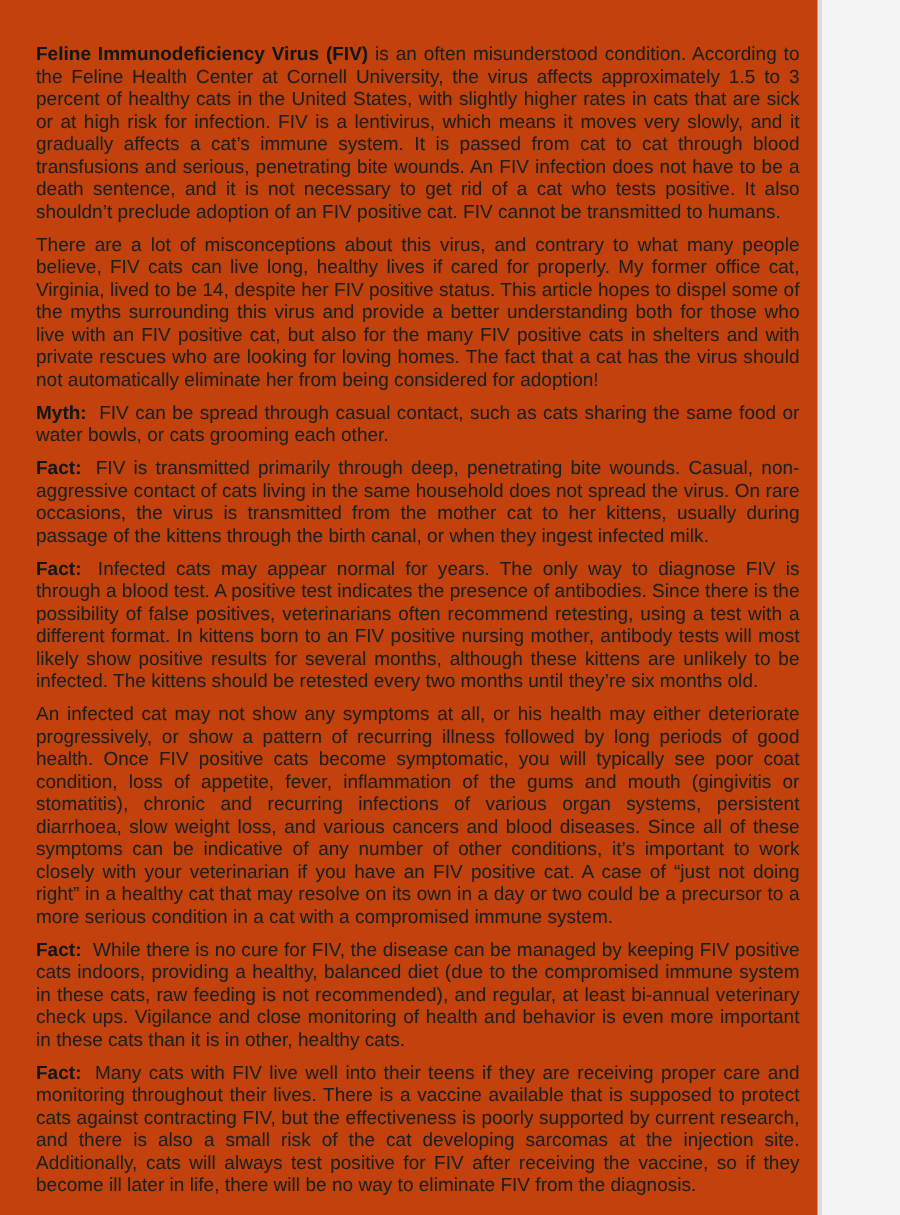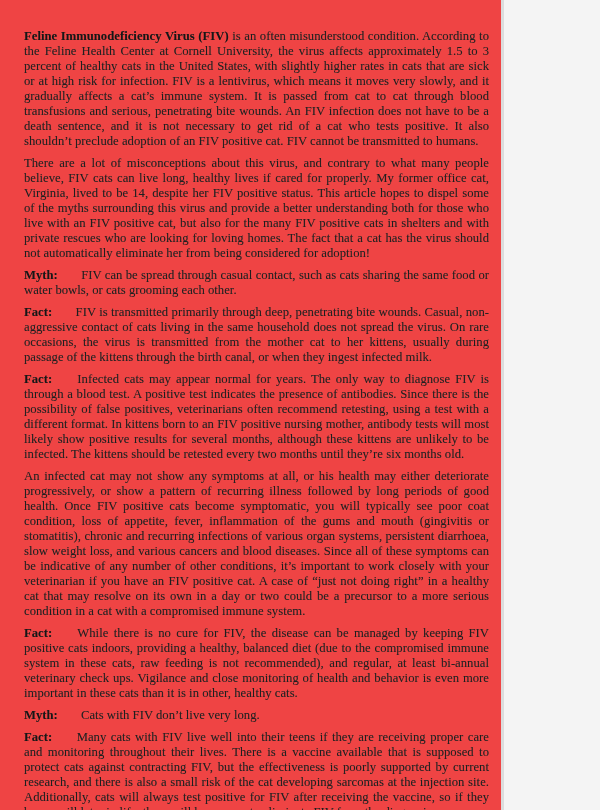--- a/index.html
+++ b/index.html
@@ -4,54 +4,53 @@
 <style>
   html, body {
     margin: 0;
     padding: 0;
     width: 600px;
     height: 810px;
     background: #f4f4f4;
   }
   .page {
     position: relative;
-    width: 504px;
+    width: 548px;
     height: 810px;
     box-sizing: border-box;
-    background: #ef4444;
+    background: #c2410c;
     padding: 29px 15px 20px 24px;
     overflow: hidden;
-    font-family: Liberation Serif, serif;
+    font-family: Liberation Sans, sans-serif;
     color: #1f1f1f;
     box-shadow: inset -3px 0 0 #dcdcdc;
   }
   .para {
     margin: 0 0 7px 0;
     font-size: 12.6px;
     line-height: 15px;
     text-align: justify;
     letter-spacing: 0.05px;
     text-shadow: 0.2px 0.2px 0.6px rgba(70,70,70,0.35);
   }
   .para b {
     font-weight: bold;
     color: #161616;
   }
   .para b.label {
-    margin-right: 20px;
+    margin-right: 4px;
   }
 </style>
 </head>
 <body>
 
 <div class="page">
   <div id="article-body">
       <p class="para"><b>Feline Immunodeficiency Virus (FIV)</b> <span>is an often misunderstood condition.  According to the Feline Health Center at Cornell University, the virus affects approximately 1.5 to 3 percent of healthy cats in the United States, with slightly higher rates in cats that are sick or at high risk for infection.  FIV is a lentivirus, which means it moves very slowly, and it gradually affects a cat’s immune system. It is passed from cat to cat through blood transfusions and serious, penetrating bite wounds.  An FIV infection does not have to be a death sentence, and it is not necessary to get rid of a cat who tests positive. It also shouldn’t preclude adoption of an FIV positive cat. FIV cannot be transmitted to humans.</span></p>
       <p class="para"><span>There are a lot of misconceptions about this virus, and contrary to what many people believe, FIV cats can live long, healthy lives if cared for properly.  My former office cat, Virginia, lived to be 14, despite her FIV positive status.  This article hopes to dispel some of the myths surrounding this virus and provide a better understanding both for those who live with an FIV positive cat, but also for the many FIV positive cats in shelters and with private rescues who are looking for loving homes.  The fact that a cat has the virus should not automatically eliminate her from being considered for adoption!</span></p>
       <p class="para"><b class="label">Myth:</b> <span>FIV can be spread through casual contact, such as cats sharing the same food or water bowls, or cats grooming each other.</span></p>
       <p class="para"><b class="label">Fact:</b> <span>FIV is transmitted primarily through deep, penetrating bite wounds.  Casual, non-aggressive contact of cats living in the same household does not spread the virus.  On rare occasions, the virus is transmitted from the mother cat to her kittens, usually during passage of the kittens through the birth canal, or when they ingest infected milk.</span></p>
       <p class="para"><b class="label">Fact:</b> <span>Infected cats may appear normal for years.  The only way to diagnose FIV is through a blood test.  A positive test indicates the presence of antibodies.  Since there is the possibility of false positives, veterinarians often recommend retesting, using a test with a different format.  In kittens born to an FIV positive nursing mother, antibody tests will most likely show positive results for several months, although these kittens are unlikely to be infected.  The kittens should be retested every two months until they’re six months old.</span></p>
       <p class="para"><span>An infected cat may not show any symptoms at all, or his health may either deteriorate progressively, or show a pattern of recurring illness followed by long periods of good health.  Once FIV positive cats become symptomatic, you will typically see poor coat condition, loss of appetite, fever, inflammation of the gums and mouth (gingivitis or stomatitis), chronic and recurring infections of various organ systems, persistent diarrhoea, slow weight loss, and various cancers and blood diseases.  Since all of these symptoms can be indicative of any number of other conditions, it’s important to work closely with your veterinarian if you have an FIV positive cat.  A case of “just not doing right” in a healthy cat that may resolve on its own in a day or two could be a precursor to a more serious condition in a cat with a compromised immune system.</span></p>
       <p class="para"><b class="label">Fact:</b> <span>While there is no cure for FIV, the disease can be managed by keeping FIV positive cats indoors, providing a healthy, balanced diet (due to the compromised immune system in these cats, raw feeding is not recommended), and regular, at least bi-annual veterinary check ups.  Vigilance and close monitoring of health and behavior is even more important in these cats than it is in other, healthy cats.</span></p>
-      <p class="para"><b class="label">Myth:</b> <span>Cats with FIV don’t live very long.</span></p>
       <p class="para"><b class="label">Fact:</b> <span>Many cats with FIV live well into their teens if they are receiving proper care and monitoring throughout their lives. There is a vaccine available that is supposed to protect cats against contracting FIV, but the effectiveness is poorly supported by current research, and there is also a small risk of the cat developing sarcomas at the injection site.  Additionally, cats will always test positive for FIV after receiving the vaccine, so if they become ill later in life, there will be no way to eliminate FIV from the diagnosis.</span></p>
     </div>
 </div>
 
 </body></html>

